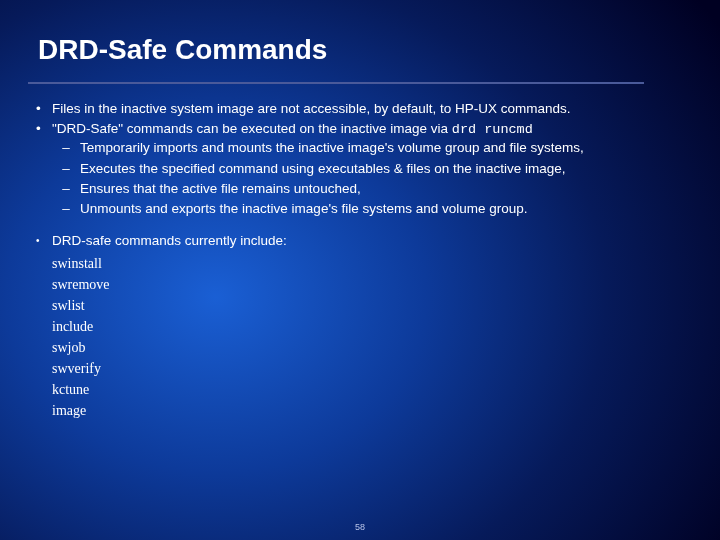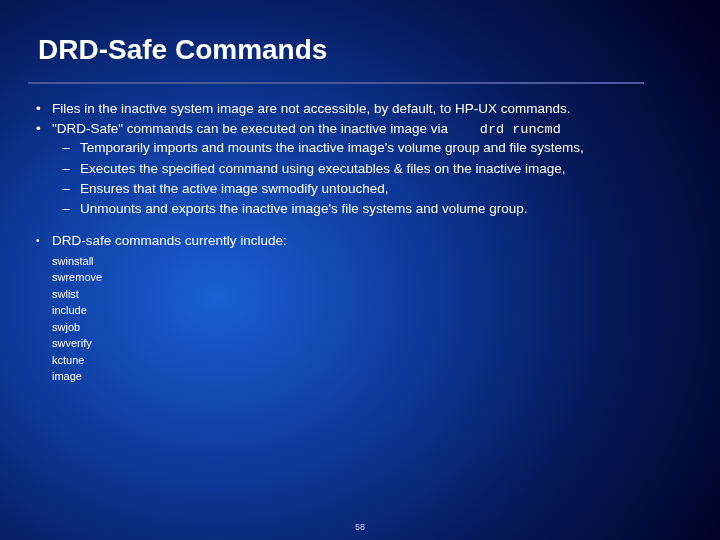--- a/index.html
+++ b/index.html
@@ -60,28 +60,27 @@
   .sub-mark {
     width: 28px;
     flex: 0 0 28px;
     text-align: center;
   }
   .sub-body {
     flex: 1;
   }
   .mono {
     font-family: "Courier New", Courier, monospace;
-    margin-left: 28px;
   }
   .cmd-list {
     padding-left: 16px;
   }
   .cmd-list div {
-    font-family: Liberation Sans, sans-serif;
-    font-size: 11px;
+    font-family: Liberation Serif, serif;
+    font-size: 14px;
     line-height: 1.5;
   }
   .gap {
     height: 10px;
   }
   .pagenum {
     position: absolute;
     bottom: 8px;
     left: 0;
     right: 0;
@@ -112,21 +111,21 @@
       <div class="sub-row">
         <div class="sub-mark">–</div>
         <div class="sub-body">Temporarily imports and mounts the inactive image's volume group and file systems,</div>
       </div>
       <div class="sub-row">
         <div class="sub-mark">–</div>
         <div class="sub-body">Executes the specified command using executables &amp; files on the inactive image,</div>
       </div>
       <div class="sub-row">
         <div class="sub-mark">–</div>
-        <div class="sub-body">Ensures that the active image swmodify untouched,</div>
+        <div class="sub-body">Ensures that the active file remains untouched,</div>
       </div>
       <div class="sub-row">
         <div class="sub-mark">–</div>
         <div class="sub-body">Unmounts and exports the inactive image's file systems and volume group.</div>
       </div>
     </div>
   </div>
 
   <div class="gap"></div>
 

